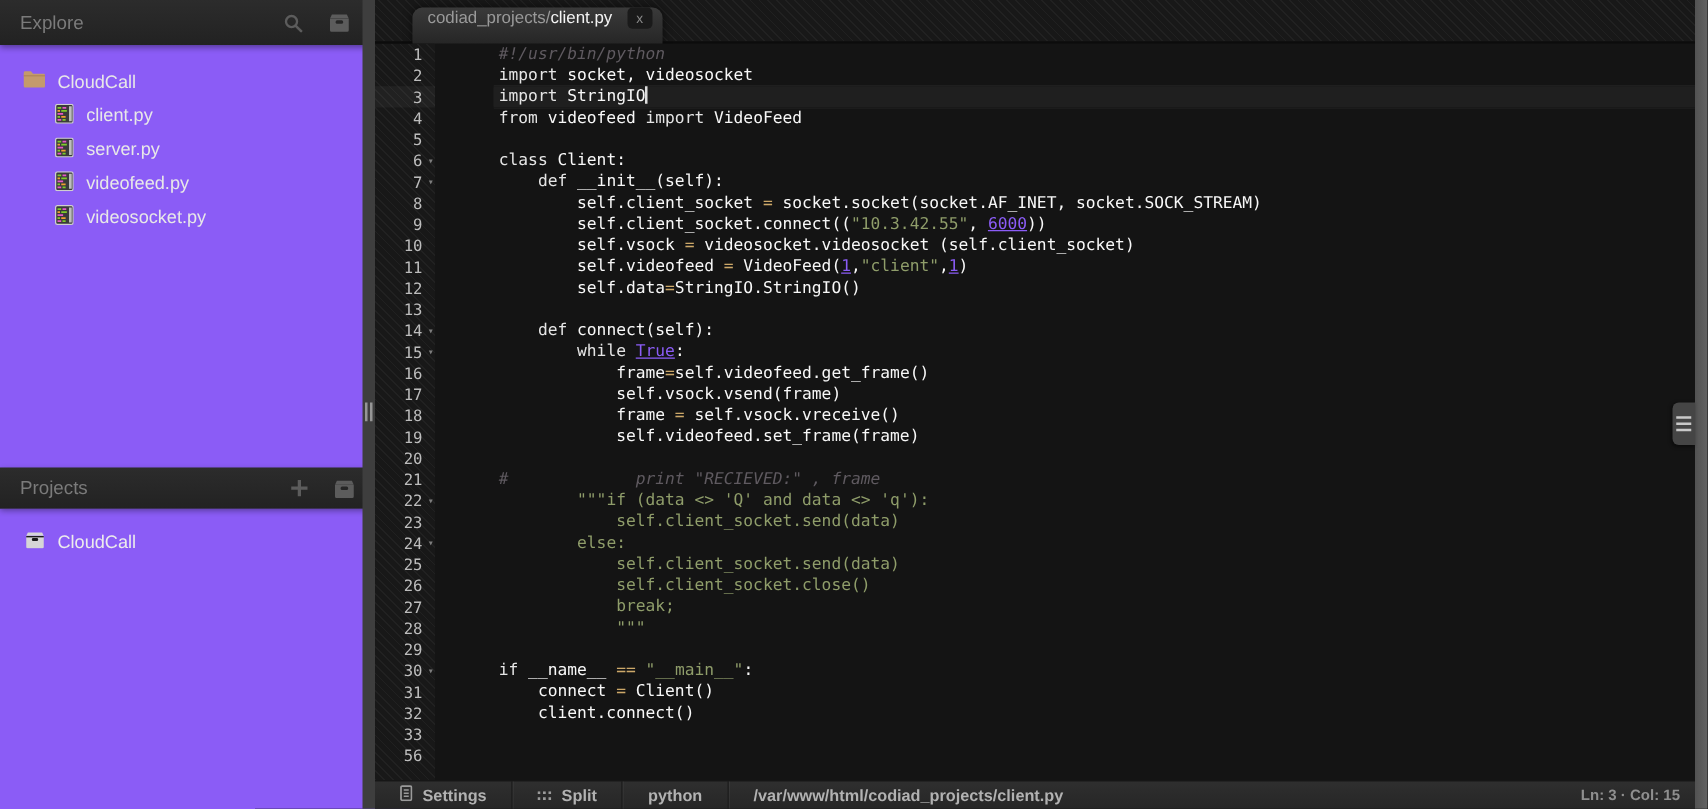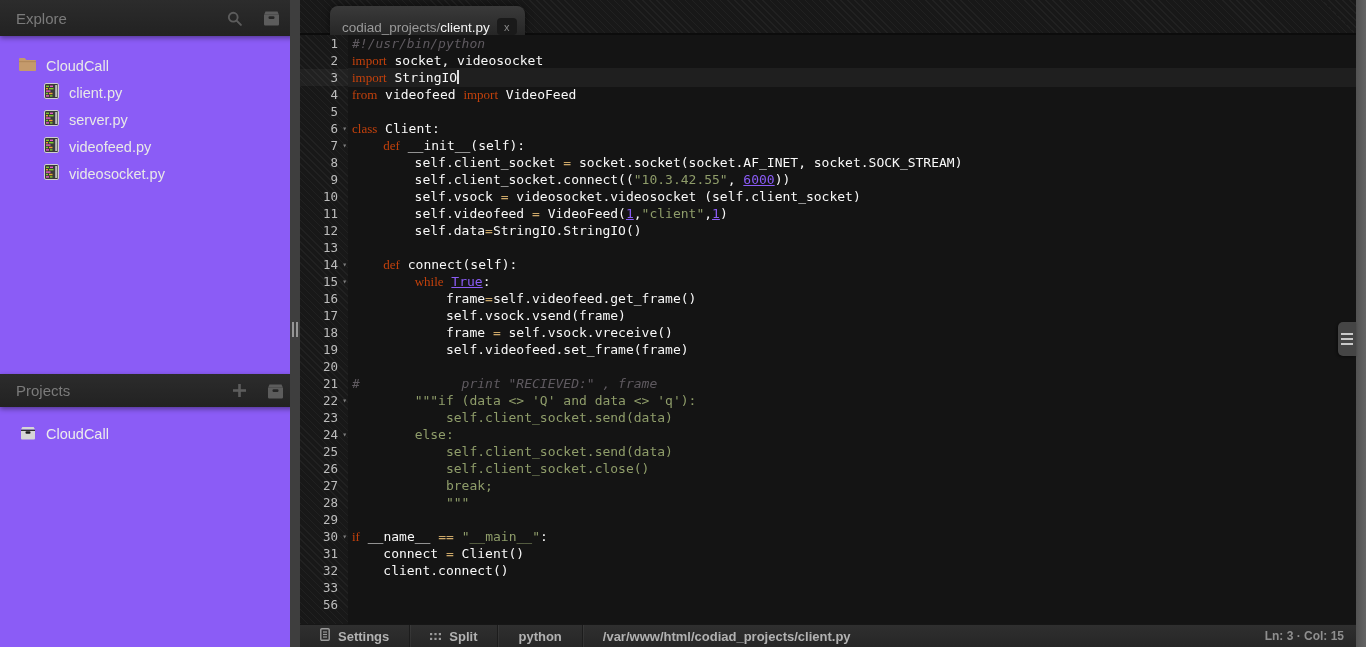--- a/index.html
+++ b/index.html
@@ -30,21 +30,21 @@
   .grip { position:absolute; top:322px; left:2px; width:6px; height:15px; border-left:2px solid #969696; border-right:2px solid #969696; }
   
   .main { position:absolute; left:300px; top:0; width:1056px; height:647px; background:#141414; }
   .hatch {
     background-color:#181818;
     background-image:repeating-linear-gradient(45deg, rgba(255,255,255,.04) 0 1px, transparent 1px 5px);
   }
   .tabbar { position:absolute; left:0; top:0; right:0; height:35px; border-bottom:2px solid #0c0c0c; }
   .tab {
     position:absolute; left:30px; top:6px; height:29px;
-    display:flex; align-items:flex-end; gap:7px; padding:0 8px 0 12px;
+    display:flex; align-items:flex-start; gap:12px; padding:0 8px 0 12px;
     border-radius:8px 8px 0 0;
     background:linear-gradient(#3a3a3a,#262626);
     box-shadow:0 0 7px rgba(0,0,0,.55);
     font-size:13.5px; cursor:default;
   }
   .tab-dir { color:#9a9a9a; }
   .tab-file { color:#f4f4f4; }
   .tab-close {
     width:20px; height:17px; border-radius:4px; background:#1a1a1a;
     color:#8a8a8a; font-size:11px; display:flex; align-items:center; justify-content:center; cursor:pointer;
@@ -54,26 +54,26 @@
   .gutter-cell {
     height:17px; line-height:17px; text-align:right; padding-right:10px;
     color:#bdbdbd; font:12.5px/17px "DejaVu Sans Mono", monospace; position:relative;
   }
   .gutter-cell.active { background:rgba(255,255,255,.045); }
   .foldarrow { position:absolute; right:1px; top:0; font-size:8px; color:#7d7d7d; cursor:pointer; }
   .code {
     position:absolute; left:48px; top:0; right:0; bottom:0;
     font:13px/17px "DejaVu Sans Mono", monospace; color:#f8f8f8;
   }
-  .code-line { height:17px; white-space:pre; padding-left:4px; cursor:text; }
+  .code-line { height:17px; white-space:pre; padding-left:4px; cursor:text;margin-left:47px; }
   .code-line.active {
     background:rgba(255,255,255,.05);
     box-shadow:0 -1px 0 rgba(255,255,255,.05), 0 1px 0 rgba(255,255,255,.05);
   }
-  .tk-k  { color:#c2410c;font-family:Liberation Serif, serif; }
+  .tk-k  { color:#e5e5e5; }
   .tk-t  { color:#F8F8F8; }
   .tk-c  { color:#5F5A60; font-style:italic; }
   .tk-s  { color:#8F9D6A; }
   .tk-num{ color:#8b5cf6;text-decoration:underline; }
   .tk-op { color:#CDA869; }
   .caret { display:inline-block; width:2px; height:14px; background:#dedede; vertical-align:-2px; }
   
   .statusbar {
     position:absolute; left:0; right:0; bottom:0; height:23px;
     background:linear-gradient(#2f2f2f,#262626); border-top:1px solid #161616;

